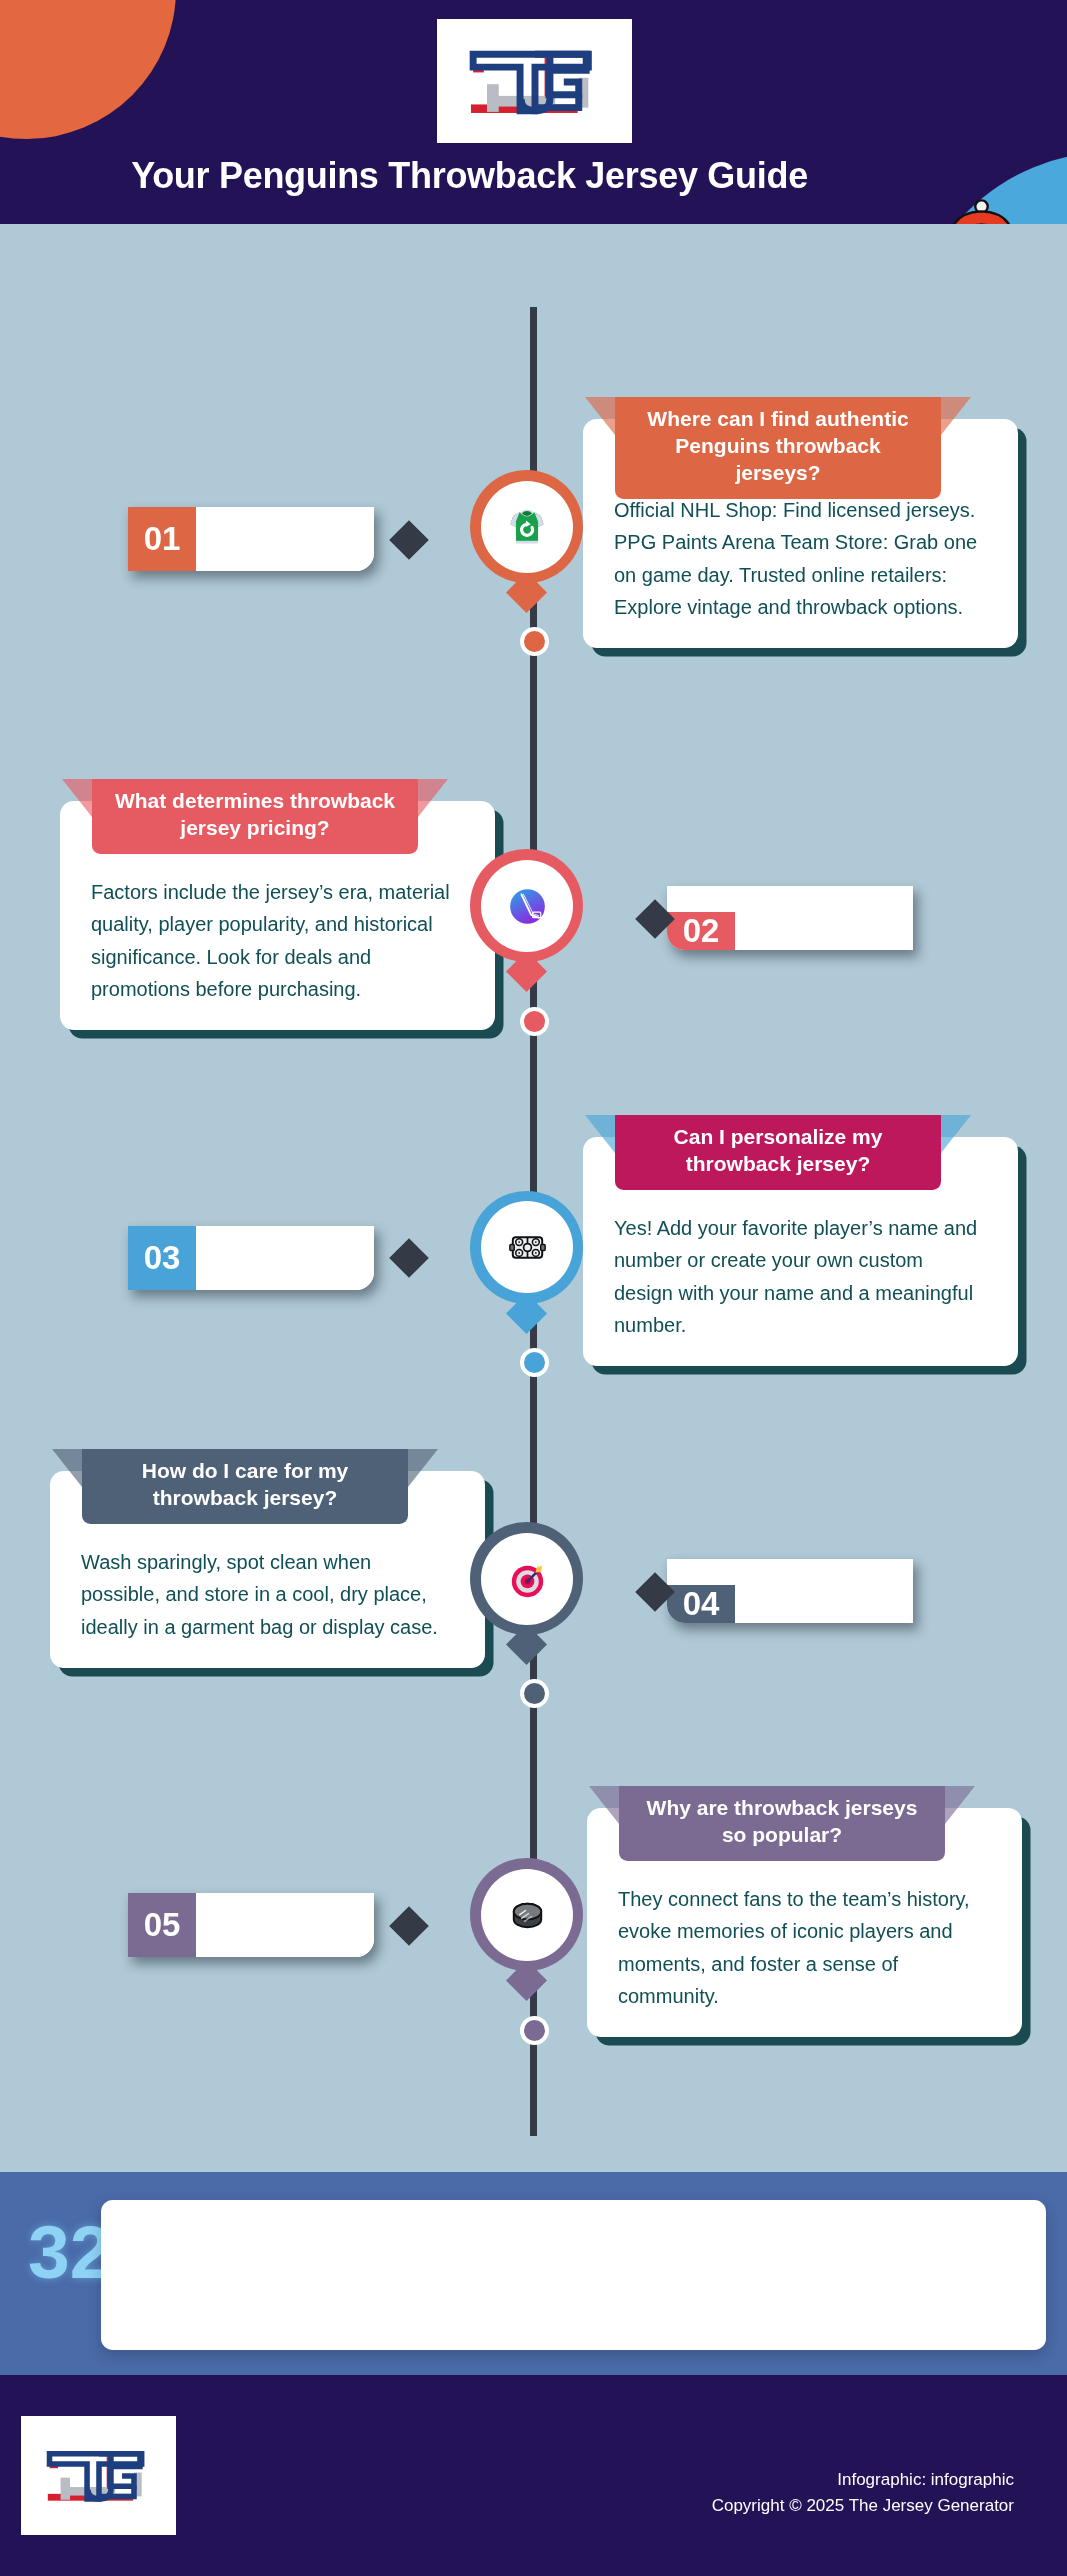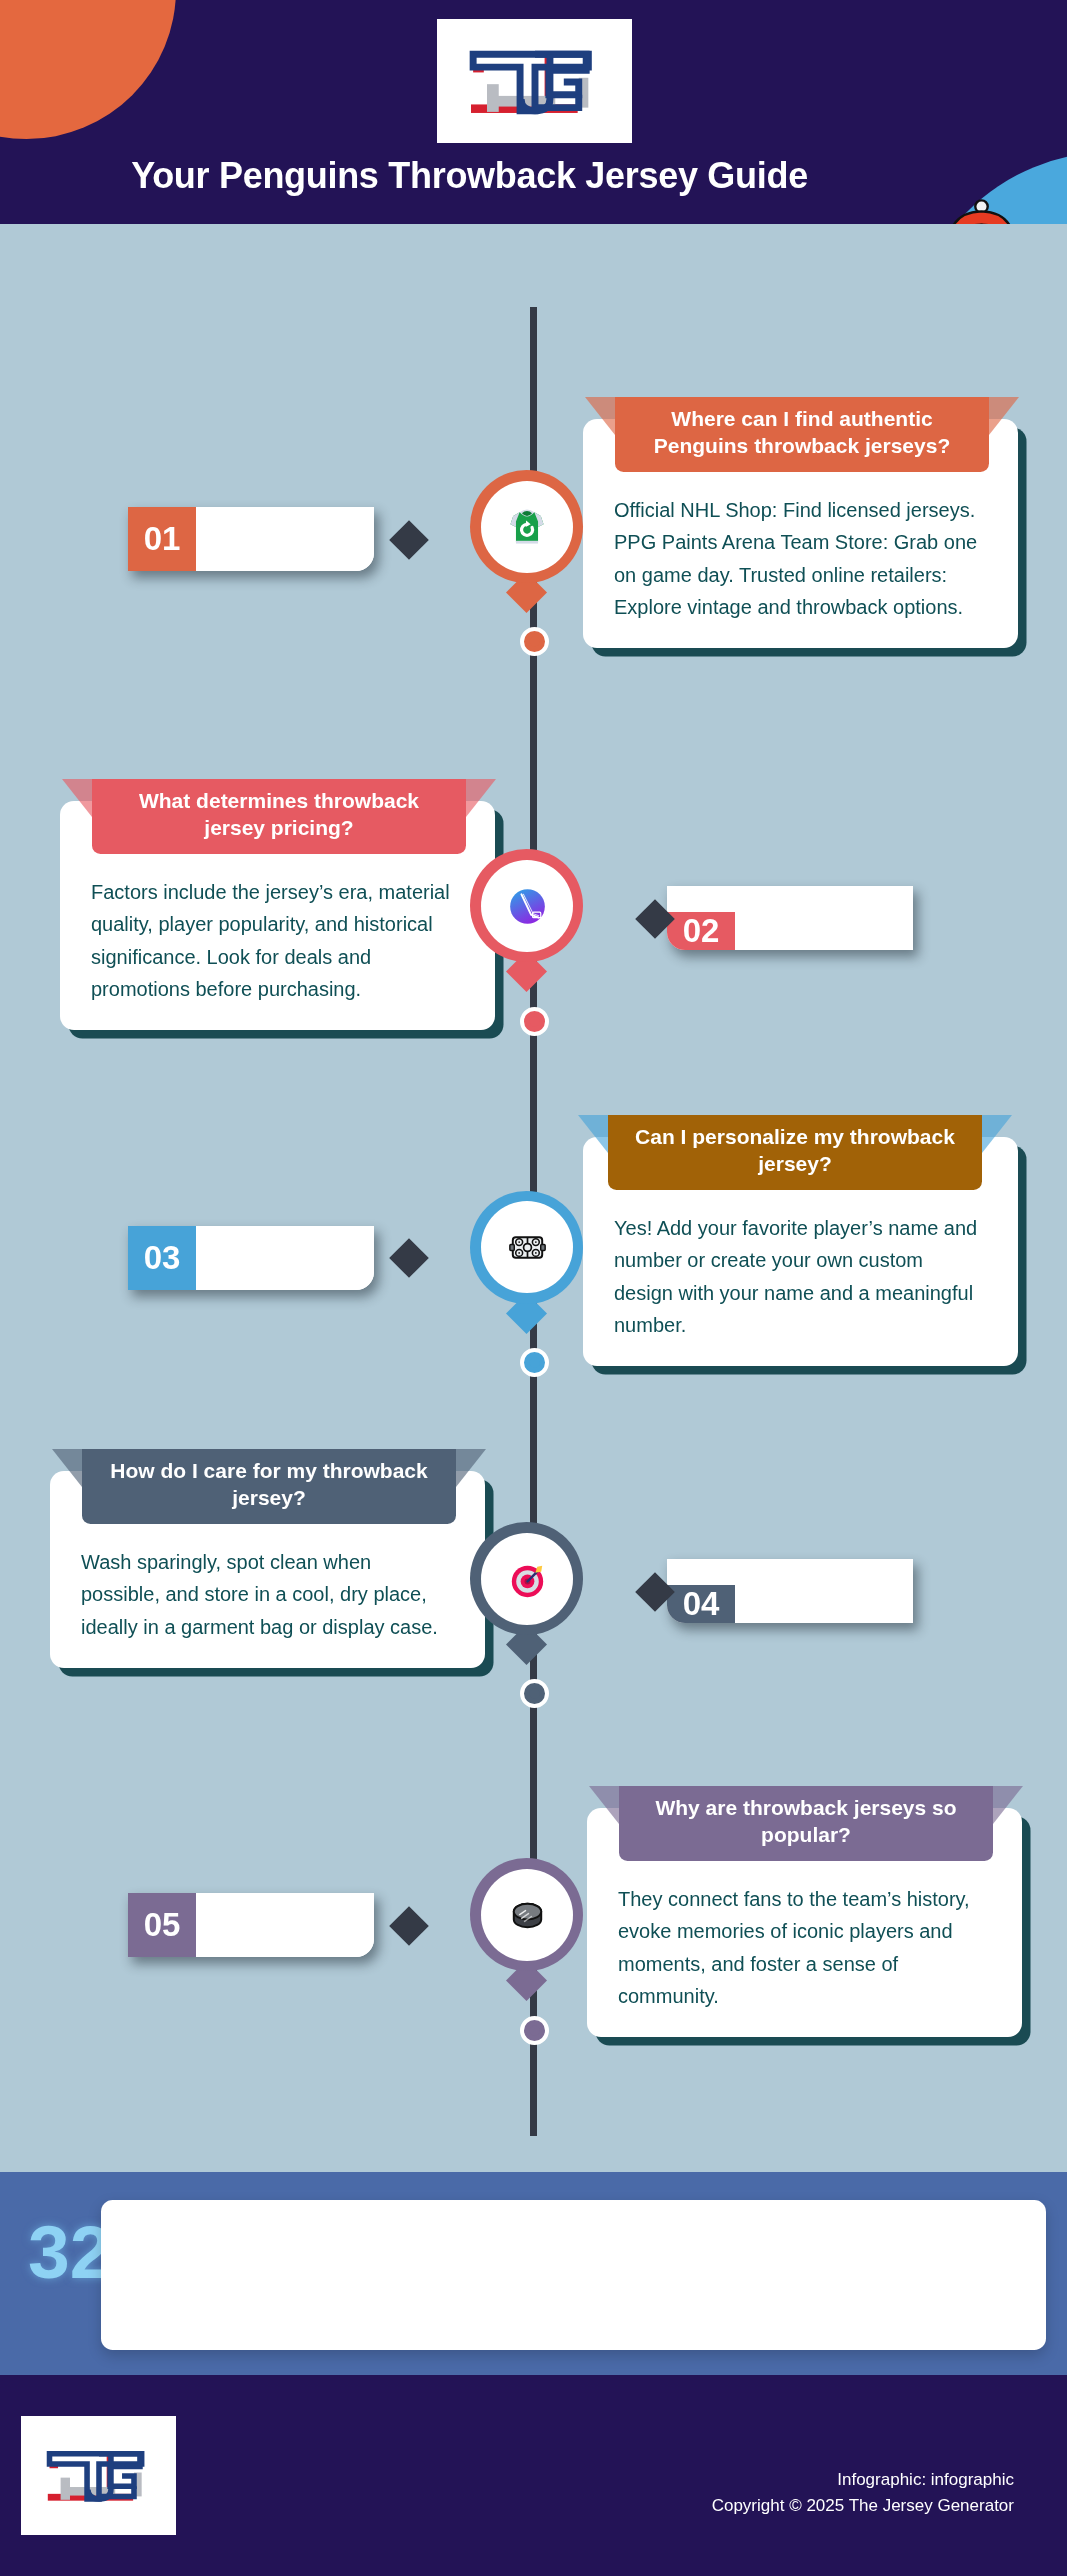--- a/index.html
+++ b/index.html
@@ -29,21 +29,21 @@
   .card{
     position:absolute;width:435px;background:#ffffff;border-radius:14px;
     box-shadow:8.5px 8.5px 0 0 rgba(13,64,72,.92);
     box-sizing:border-box;
   }
   .card-body{
     padding:75px 31px 24.6px 31px;
     color:#0f4f55;font-size:20px;line-height:1.62;
   }
   .qtab{
-    position:absolute;top:-22.4px;width:374px;min-height:63px;
+    position:absolute;top:-22.4px;width:326px;min-height:63px;
     box-sizing:border-box;padding:9.6px 16px 11.7px 16px;
     color:#ffffff;font-weight:bold;font-size:21px;line-height:1.28;
     text-align:center;border-radius:0 0 8.5px 8.5px;
     display:flex;align-items:center;justify-content:center;
   }
   .qtab::before,.qtab::after{
     content:"";position:absolute;top:0;width:0;height:0;border-style:solid;
   }
   .qtab::before{left:-30px;border-width:0 30px 38px 0;border-color:transparent currentColor transparent transparent;opacity:.62;}
   .qtab::after{right:-30px;border-width:38px 30px 0 0;border-color:currentColor transparent transparent transparent;opacity:.62;}
@@ -202,21 +202,21 @@
 <div class="tl-dot" style="left:520px;top:1007px;background:#e65a62;">
     <i style="background:#e65a62"></i>
   </div>
 <div class="numpill right" style="left:667px;top:886px;">
   <div class="blank"></div>
   <div class="num" style="background:#e65a62;">02</div>
 </div>
 <div class="diamond" style="left:641px;top:905px;"></div>
 
 <div class="card" style="left:583px;top:1137px;">
-  <div class="qtab" style="left:25px;background:#a16207;color:#47a3d8;">
+  <div class="qtab" style="left:32px;background:#be185d;color:#47a3d8;">
     <span style="color:#fff;position:relative;z-index:2;">Can I personalize my throwback jersey?</span>
   </div>
   <div class="card-body">Yes! Add your favorite player’s name and number or create your own custom design with your name and a meaningful number.</div>
 </div>
 <div class="bubble-glow" style="left:470px;top:1191px;background:#47a3d8;"></div>
 <div class="bubble" style="left:481px;top:1201px;">
   <svg width="49" height="49" viewBox="0 0 100 100">
     <ellipse cx="50" cy="50" rx="34" ry="22" fill="#c9cdd1"></ellipse>
     <rect x="20" y="29" width="60" height="42" rx="6" fill="#eceff1" stroke="#111" stroke-width="4"></rect>
     <line x1="50" y1="29" x2="50" y2="71" stroke="#111" stroke-width="3.5"></line>

